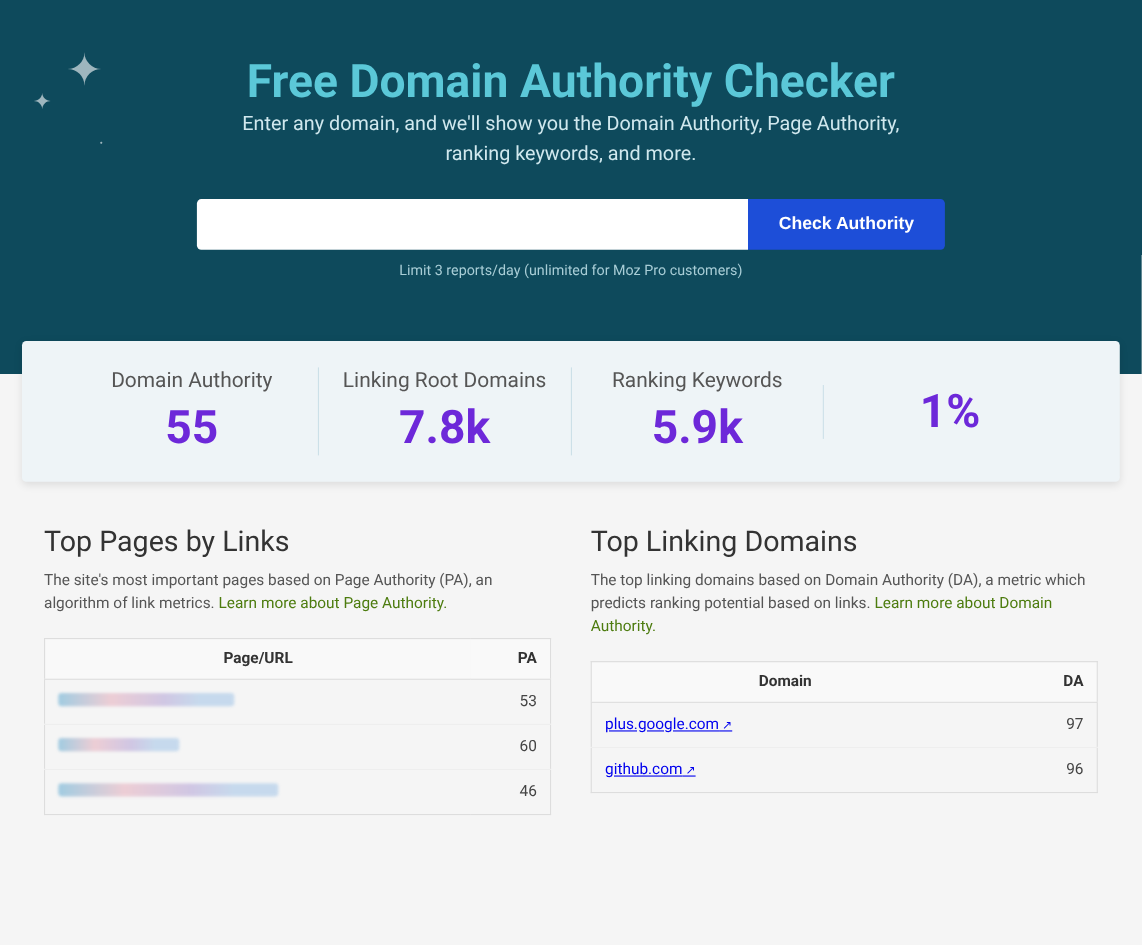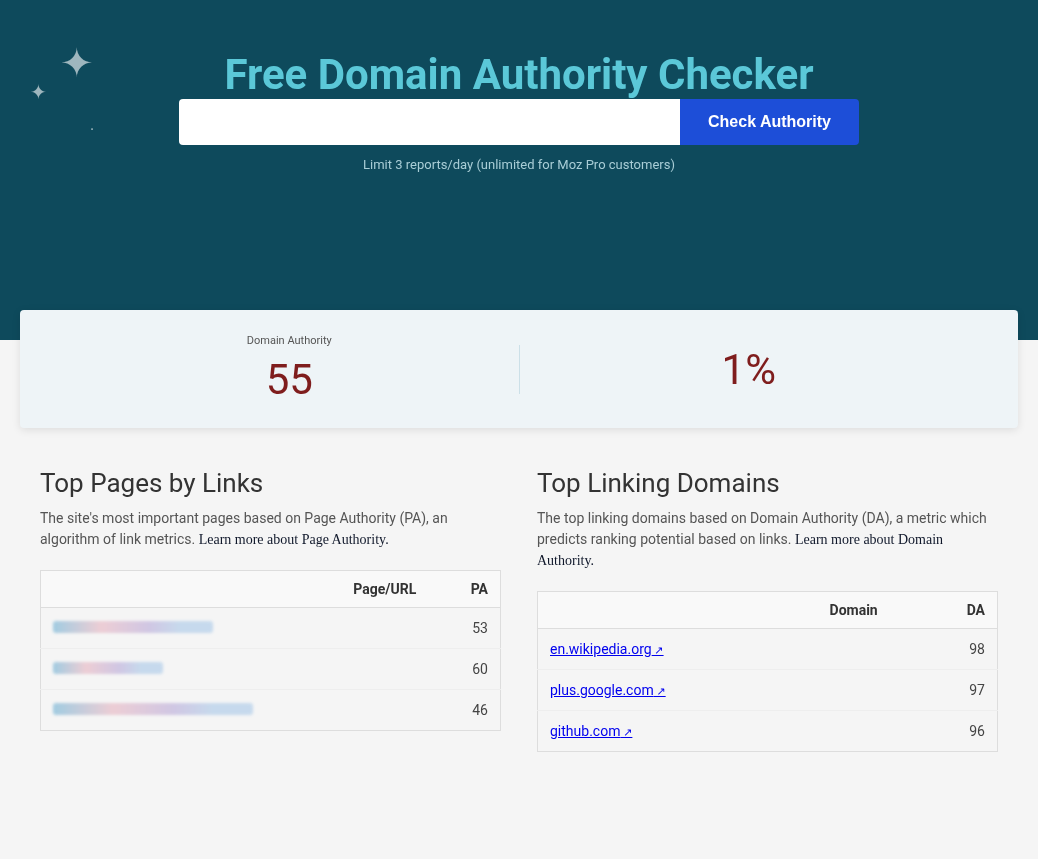--- a/index.html
+++ b/index.html
@@ -98,28 +98,28 @@
       box-shadow: 0 2px 8px rgba(0,0,0,0.1);
     }
     .metric-item {
       text-align: center;
       flex: 1;
     }
     .metric-item + .metric-item {
       border-left: 1px solid #cce0e8;
     }
     .metric-label {
-      font-size: 11px;
+      font-size: 19px;
       color: #555;
       margin-bottom: 8px;
     }
     .metric-value {
       font-size: 42px;
-      font-weight: 400;
-      color: #7f1d1d;
+      font-weight: 700;
+      color: #6d28d9;
     }
 
     
     .main-content {
       padding: 40px 40px 20px;
       display: flex;
       gap: 36px;
       max-width: 1038px;
       margin: 0 auto;
     }
@@ -132,36 +132,35 @@
       color: #333;
       margin-bottom: 10px;
     }
     .section-desc {
       font-size: 14px;
       color: #555;
       line-height: 1.5;
       margin-bottom: 20px;
     }
     .section-desc a {
-      color: #0f172a;
+      color: #4d7c0f;
       text-decoration: none;
-      font-family: Liberation Serif, serif;
     }
 
     
     .data-table {
       width: 100%;
       border-collapse: collapse;
       border: 1px solid #ddd;
       font-size: 14px;
     }
     .data-table th {
       background: #f9f9f9;
       padding: 10px 12px;
-      text-align: right;
+      text-align: center;
       font-weight: 700;
       color: #333;
       border-bottom: 1px solid #ddd;
     }
     .data-table th.right, .data-table td.right {
       text-align: right;
     }
     .data-table td {
       padding: 12px 12px;
       color: #444;
@@ -191,32 +190,41 @@
 <body>
 
 <div class="hero">
   <div class="hero-bg-decoration">
     <span class="sparkle sparkle-1">✦</span>
     <span class="sparkle sparkle-2">✦</span>
     <span class="sparkle sparkle-3">·</span>
   </div>
 
   <h1>Free Domain Authority Checker</h1>
+  <p>Enter any domain, and we'll show you the Domain Authority, Page Authority, ranking keywords, and more.</p>
 
   <div class="search-row">
     <input class="search-input" type="text" placeholder="" style="">
     <button class="check-btn">Check Authority</button>
   </div>
   <div class="limit-text">Limit 3 reports/day (unlimited for Moz Pro customers)</div>
 </div>
 
 <div class="metrics-bar">
   <div class="metric-item">
     <div class="metric-label">Domain Authority</div>
     <div class="metric-value">55</div>
+  </div>
+  <div class="metric-item">
+    <div class="metric-label">Linking Root Domains</div>
+    <div class="metric-value">7.8k</div>
+  </div>
+  <div class="metric-item">
+    <div class="metric-label">Ranking Keywords</div>
+    <div class="metric-value">5.9k</div>
   </div>
   <div class="metric-item">
     <div class="metric-value">1%</div>
   </div>
 </div>
 
 <div class="main-content">
 
   <div class="section">
     <h2 class="section-title">Top Pages by Links</h2>
@@ -265,26 +273,20 @@
     <table class="data-table">
       <thead>
         <tr>
           <th>Domain</th>
           <th class="right">DA</th>
         </tr>
       </thead>
       <tbody>
         <tr class="table-row">
           <td>
-            <a href="#" class="ext-link">en.wikipedia.org</a>
-          </td>
-          <td class="right">98</td>
-        </tr>
-        <tr class="table-row">
-          <td>
             <a href="#" class="ext-link">plus.google.com</a>
           </td>
           <td class="right">97</td>
         </tr>
         <tr class="table-row">
           <td>
             <a href="#" class="ext-link">github.com</a>
           </td>
           <td class="right">96</td>
         </tr>

